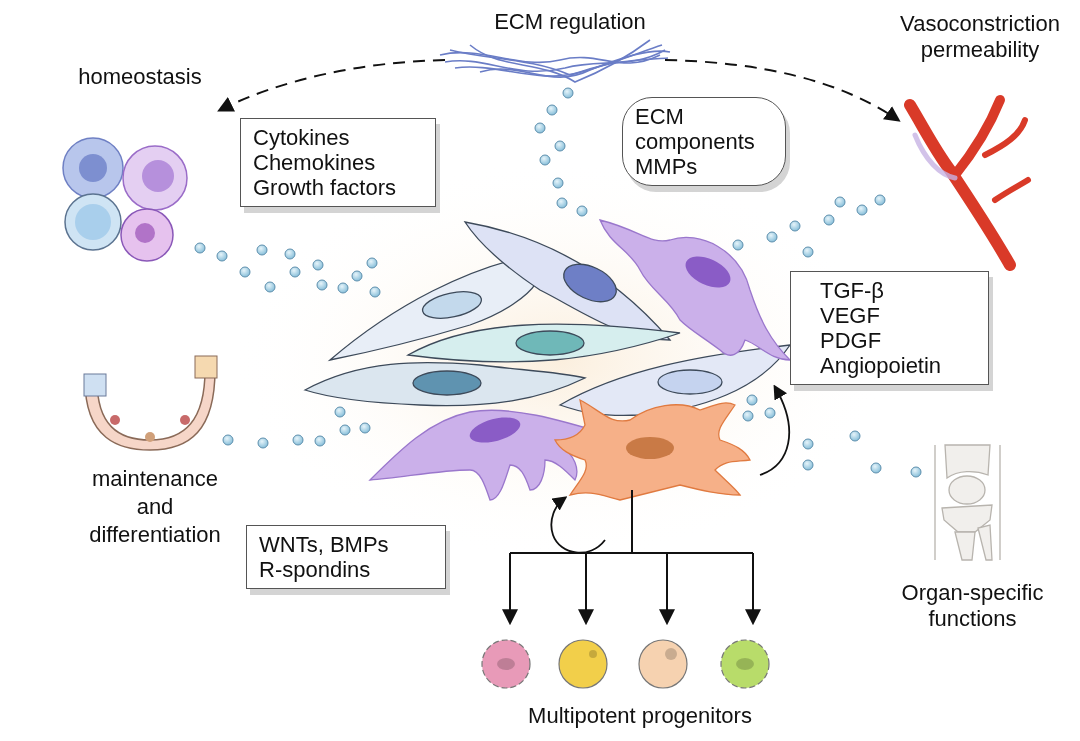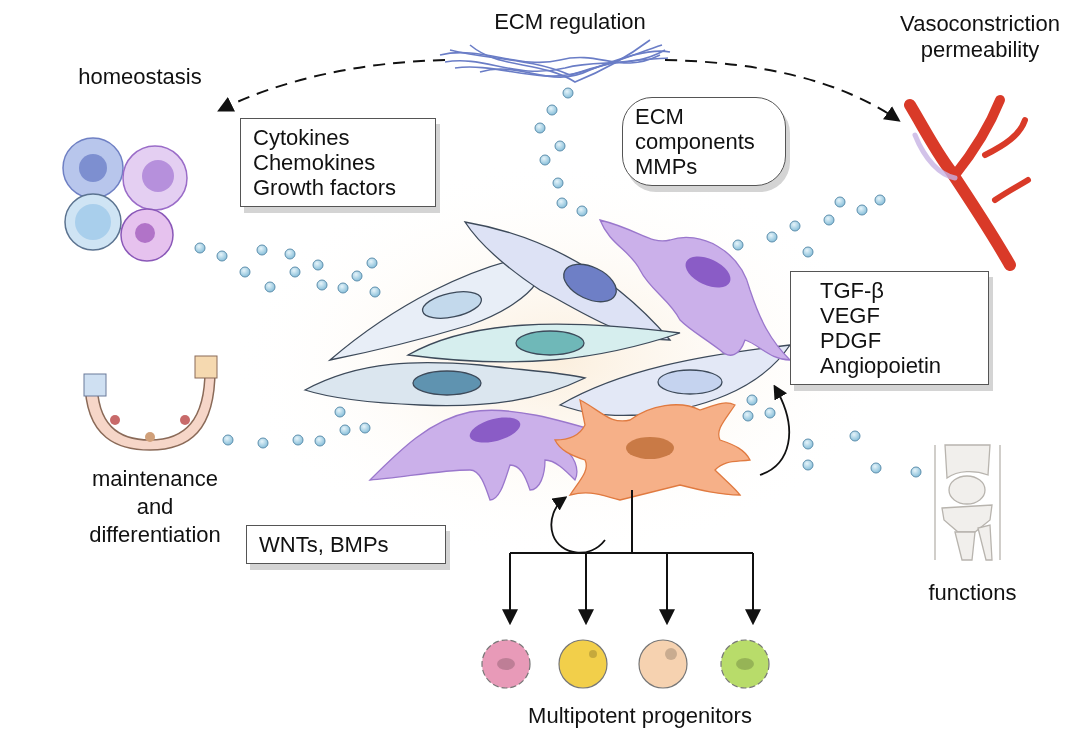--- a/index.html
+++ b/index.html
@@ -190,20 +190,21 @@
     <div>permeability</div>
   </div>
 
   <div class="lbl" style="left:70px;top:465px;width:170px;line-height:28px;">
     <div>maintenance</div>
     <div>and</div>
     <div>differentiation</div>
   </div>
 
   <div class="lbl" style="left:880px;top:580px;width:185px;">
+    <div>Organ-specific</div>
     <div>functions</div>
   </div>
 
   <div class="lbl" style="left:490px;top:703px;width:300px;">Multipotent progenitors</div>
 
   <div class="box" style="left:240px;top:118px;width:170px;">
     <div>Cytokines</div>
     <div>Chemokines</div>
     <div>Growth factors</div>
   </div>
@@ -216,14 +217,15 @@
 
   <div class="box" style="left:790px;top:271px;width:156px;padding-left:29px;">
     <div>TGF-β</div>
     <div>VEGF</div>
     <div>PDGF</div>
     <div>Angiopoietin</div>
   </div>
 
   <div class="box" style="left:246px;top:525px;width:174px;">
     <div>WNTs, BMPs</div>
+    <div>R-spondins</div>
   </div>
 </div>
 
 </body></html>

